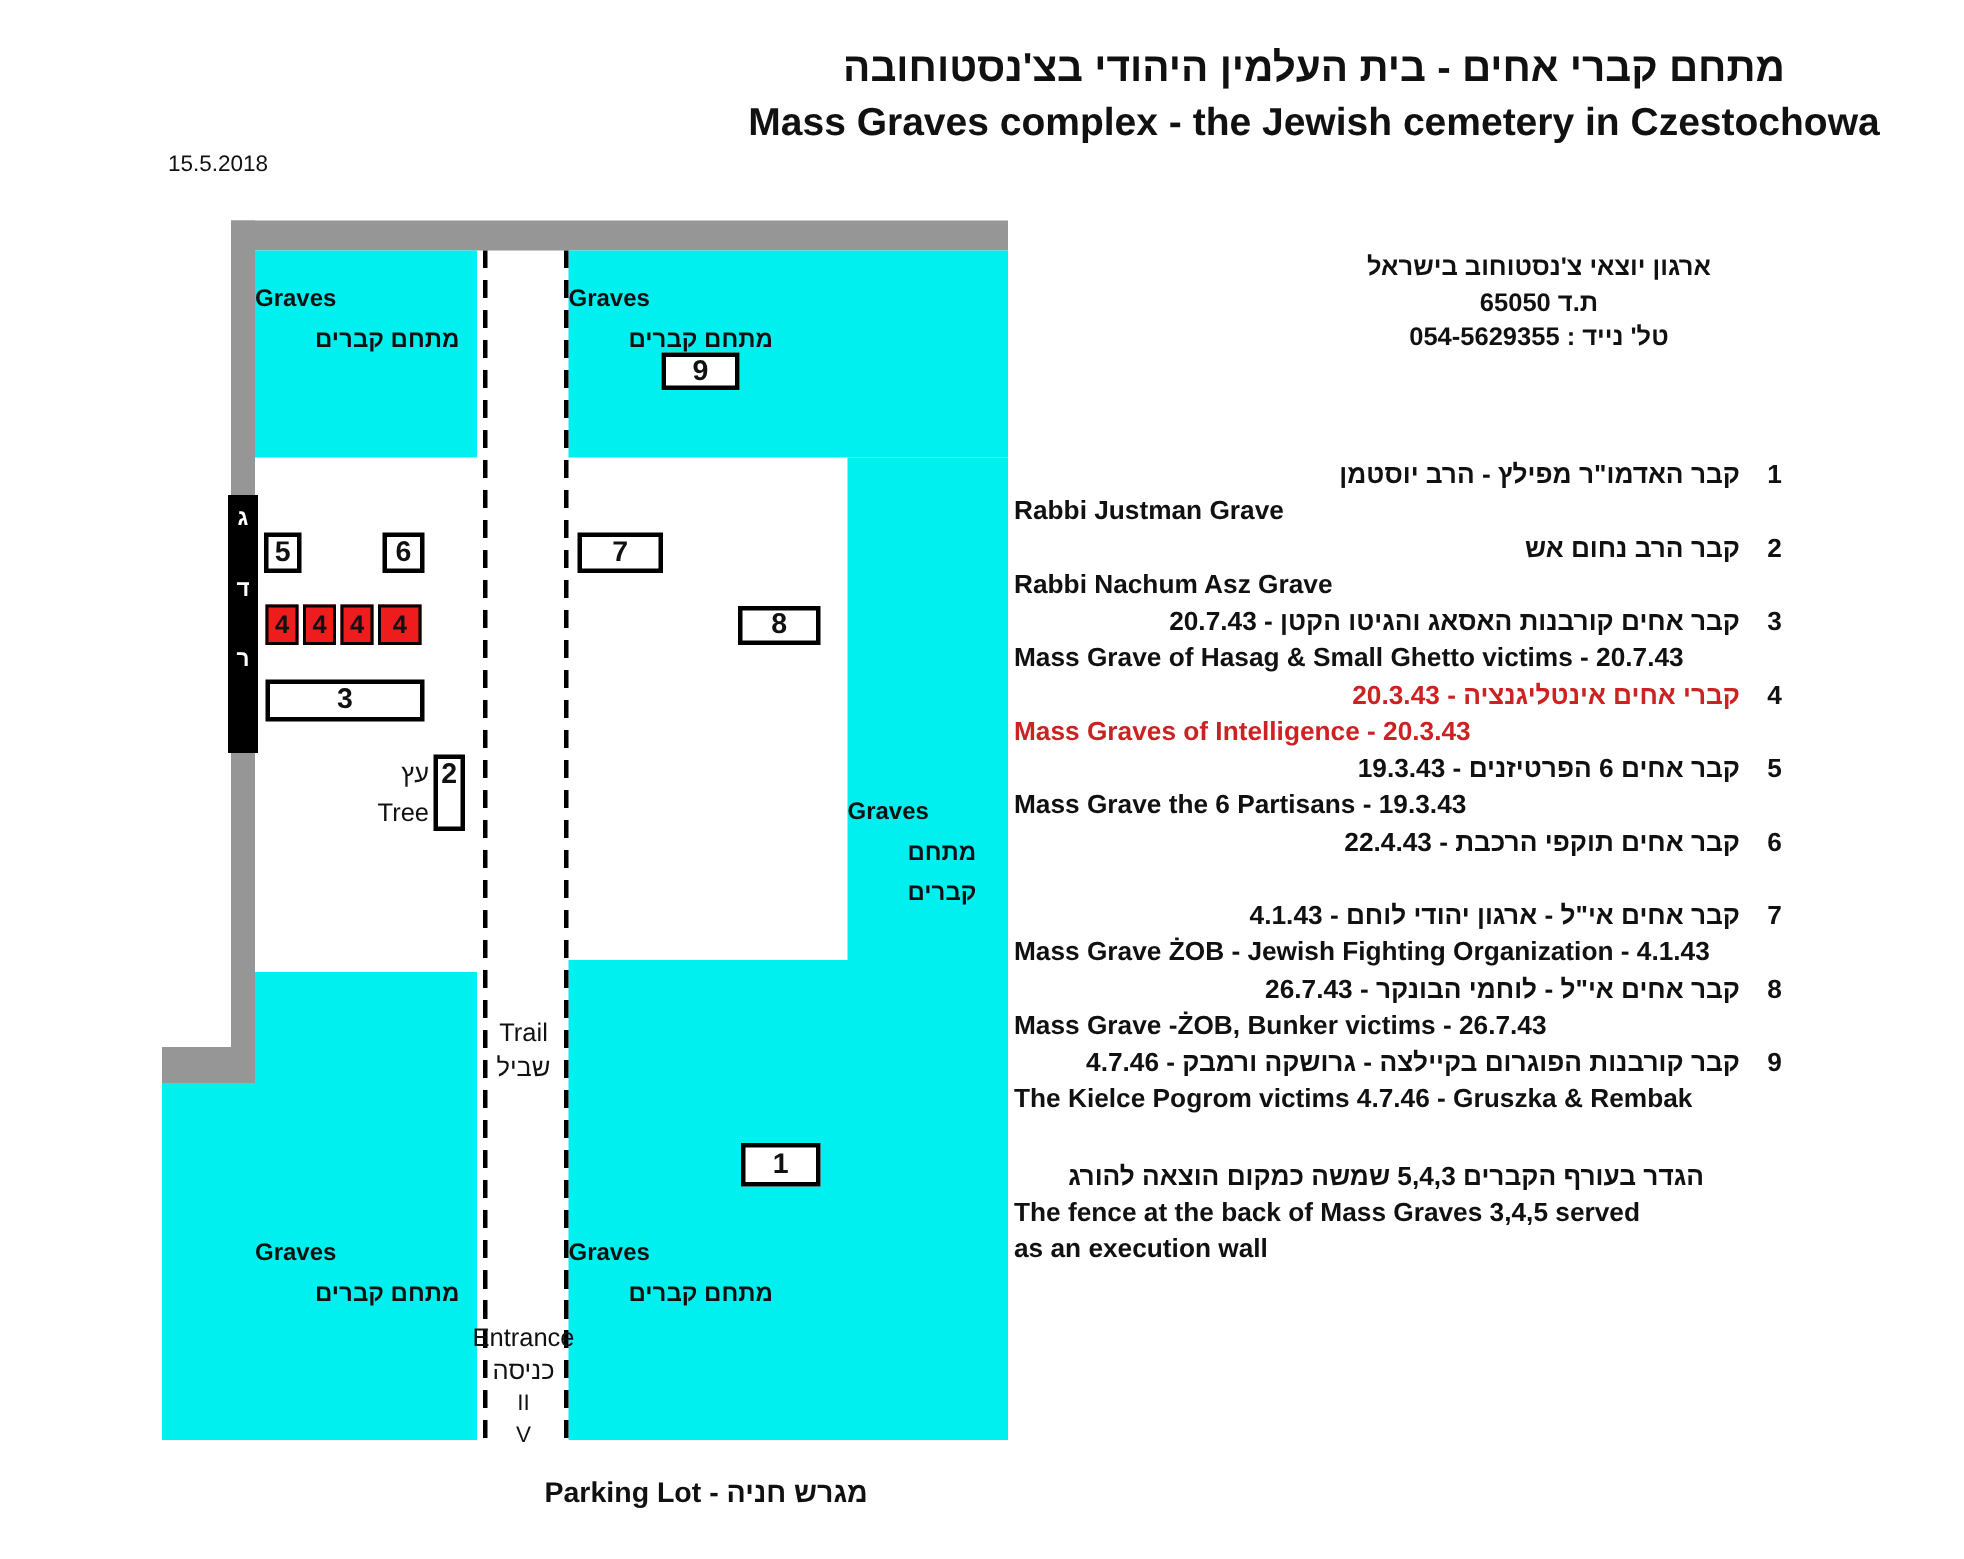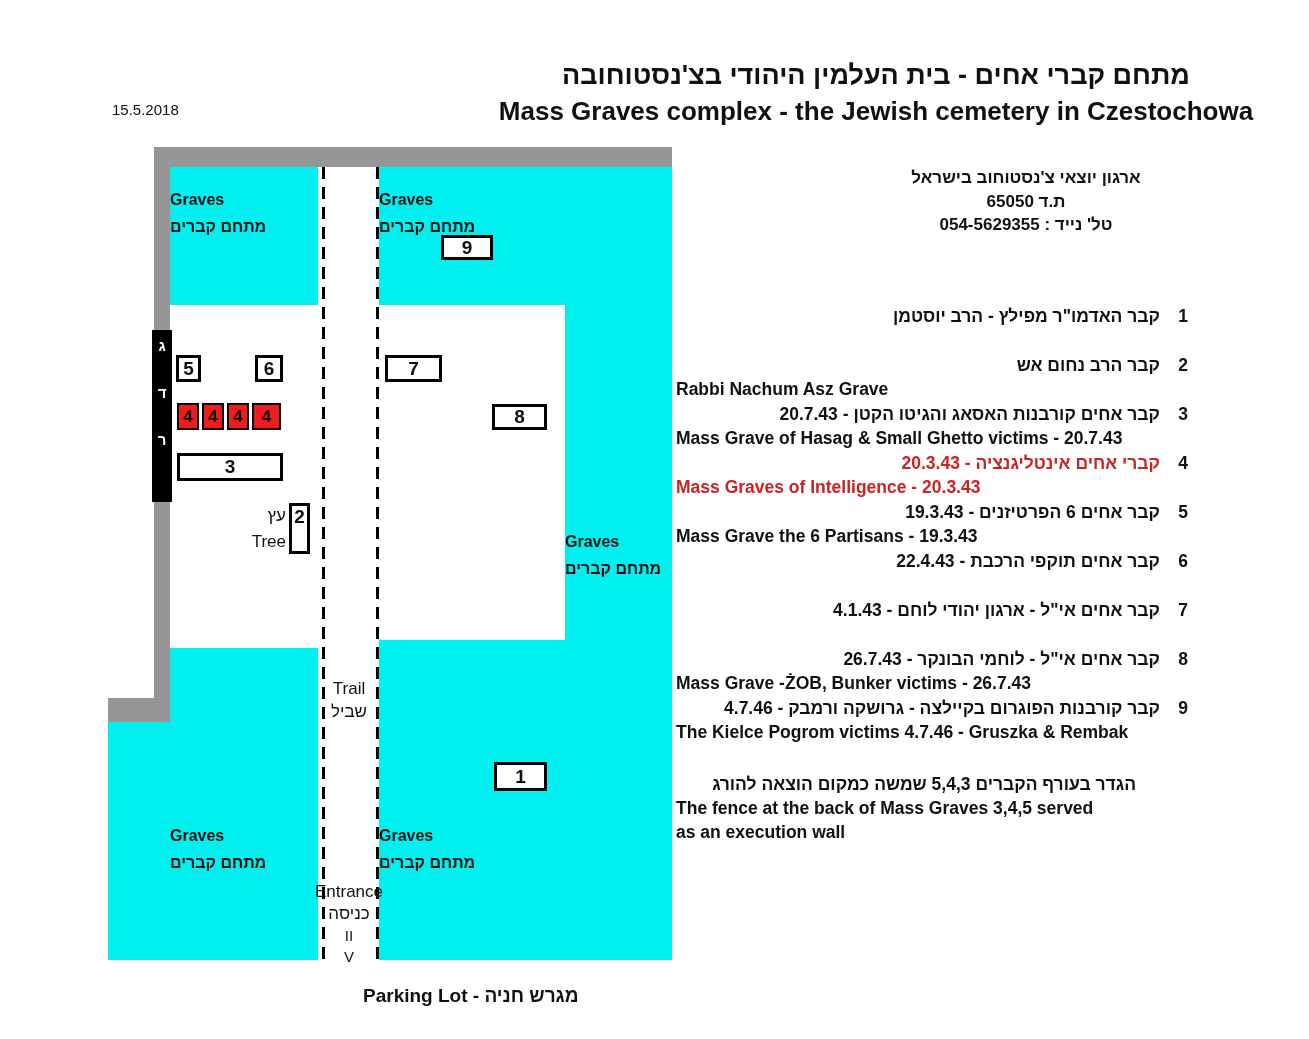--- a/index.html
+++ b/index.html
@@ -4,41 +4,41 @@
 <style>
   * { margin:0; padding:0; box-sizing:border-box; }
   html,body { background:#fff; }
   body {
     width:1309px; height:1039px; position:relative; overflow:hidden;
     font-family:"Liberation Sans","DejaVu Sans",sans-serif; color:#111;
   }
   .abs { position:absolute; }
 
   
-  .titles { left:443px; top:28px; width:866px; text-align:center;margin-top:30px; }
+  .titles { left:443px; top:28px; width:866px; text-align:center; }
   .title-he { font-size:27px; font-weight:bold; direction:rtl; line-height:34px; }
   .title-en { font-size:26px; font-weight:bold; line-height:32px; margin-top:3px; }
   .date { left:112px; top:101px; font-size:15px; }
 
   
   .contact { left:900px; top:166px; width:252px; text-align:center; direction:rtl;
              font-size:17px; font-weight:bold; }
   .contact-line { line-height:23.5px; }
 
   
   .wall  { background:var(--gray,#969696); }
   .cyan  { background:var(--cyan,#00f0f0); }
   .fence-strip { background:#000; }
   .fence-letter { position:absolute; left:0; width:100%; text-align:center;
                   color:#fff; font-size:15px; font-weight:bold; line-height:18px; }
   .dash { width:3px;
           background-image:repeating-linear-gradient(180deg,#000 0 12px,transparent 12px 20px); }
 
   .glabel { text-align:left; font-weight:bold; font-size:16px; line-height:27px; }
-  .glabel .heb { direction:rtl; }
+  .glabel .heb { direction:rtl;padding-left:40px; }
 
   .trail-label, .entrance-label { text-align:center; font-weight:bold; white-space:nowrap; }
   .trail-label { font-size:17px; line-height:23px; font-weight:normal; }
   .entrance-label { font-size:17px; line-height:22px; font-weight:normal;margin-top:10px; }
   .gate-line { font-size:15px; line-height:21px; }
   .heb { direction:rtl; }
 
   .map-box { position:absolute; background:#fff; border:3px solid #000;
              display:flex; align-items:center; justify-content:center;
              font-weight:bold; font-size:19px; color:#111; }
@@ -150,20 +150,21 @@
     <div class="map-box" style="left: 494px; top: 762px; width: 53px; height: 29px;">1</div>
   </div>
 
 <div class="abs legend">
   <div id="legend-items">
   <div class="legend-item">
     <div class="li-he-row">
       <div class="li-he">קבר האדמו"ר מפילץ - הרב יוסטמן</div>
       <div class="li-num">1</div>
     </div>
+    <div class="li-en">Rabbi Justman Grave</div>
   </div>
 
   <div class="legend-item">
     <div class="li-he-row">
       <div class="li-he">קבר הרב נחום אש</div>
       <div class="li-num">2</div>
     </div>
     <div class="li-en">Rabbi Nachum Asz Grave</div>
   </div>
 
@@ -196,20 +197,21 @@
       <div class="li-he">קבר אחים תוקפי הרכבת - 22.4.43</div>
       <div class="li-num">6</div>
     </div>
   </div>
 
   <div class="legend-item">
     <div class="li-he-row">
       <div class="li-he">קבר אחים אי"ל - ארגון יהודי לוחם - 4.1.43</div>
       <div class="li-num">7</div>
     </div>
+    <div class="li-en">Mass Grave ŻOB - Jewish Fighting Organization - 4.1.43</div>
   </div>
 
   <div class="legend-item">
     <div class="li-he-row">
       <div class="li-he">קבר אחים אי"ל - לוחמי הבונקר - 26.7.43</div>
       <div class="li-num">8</div>
     </div>
     <div class="li-en">Mass Grave -ŻOB, Bunker victims - 26.7.43</div>
   </div>
 

